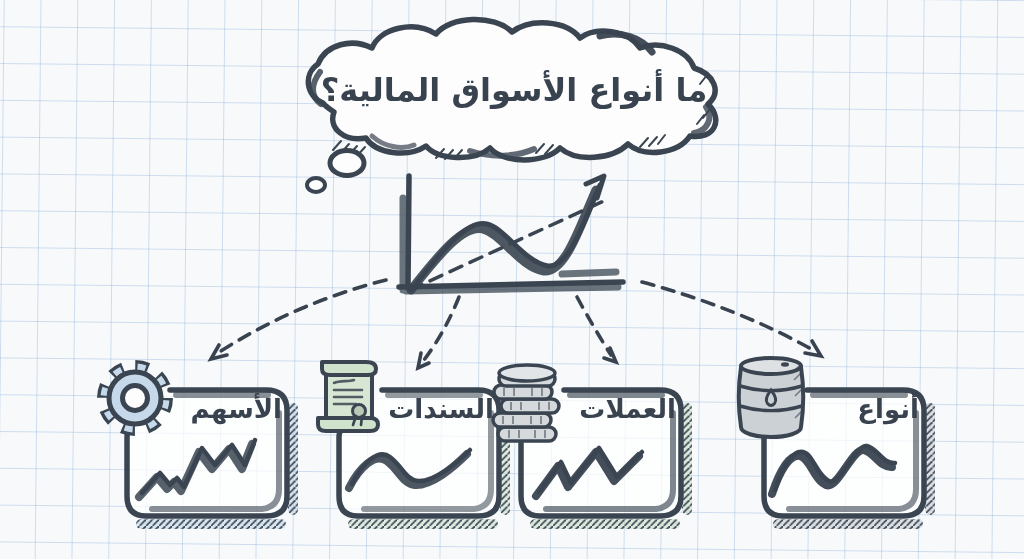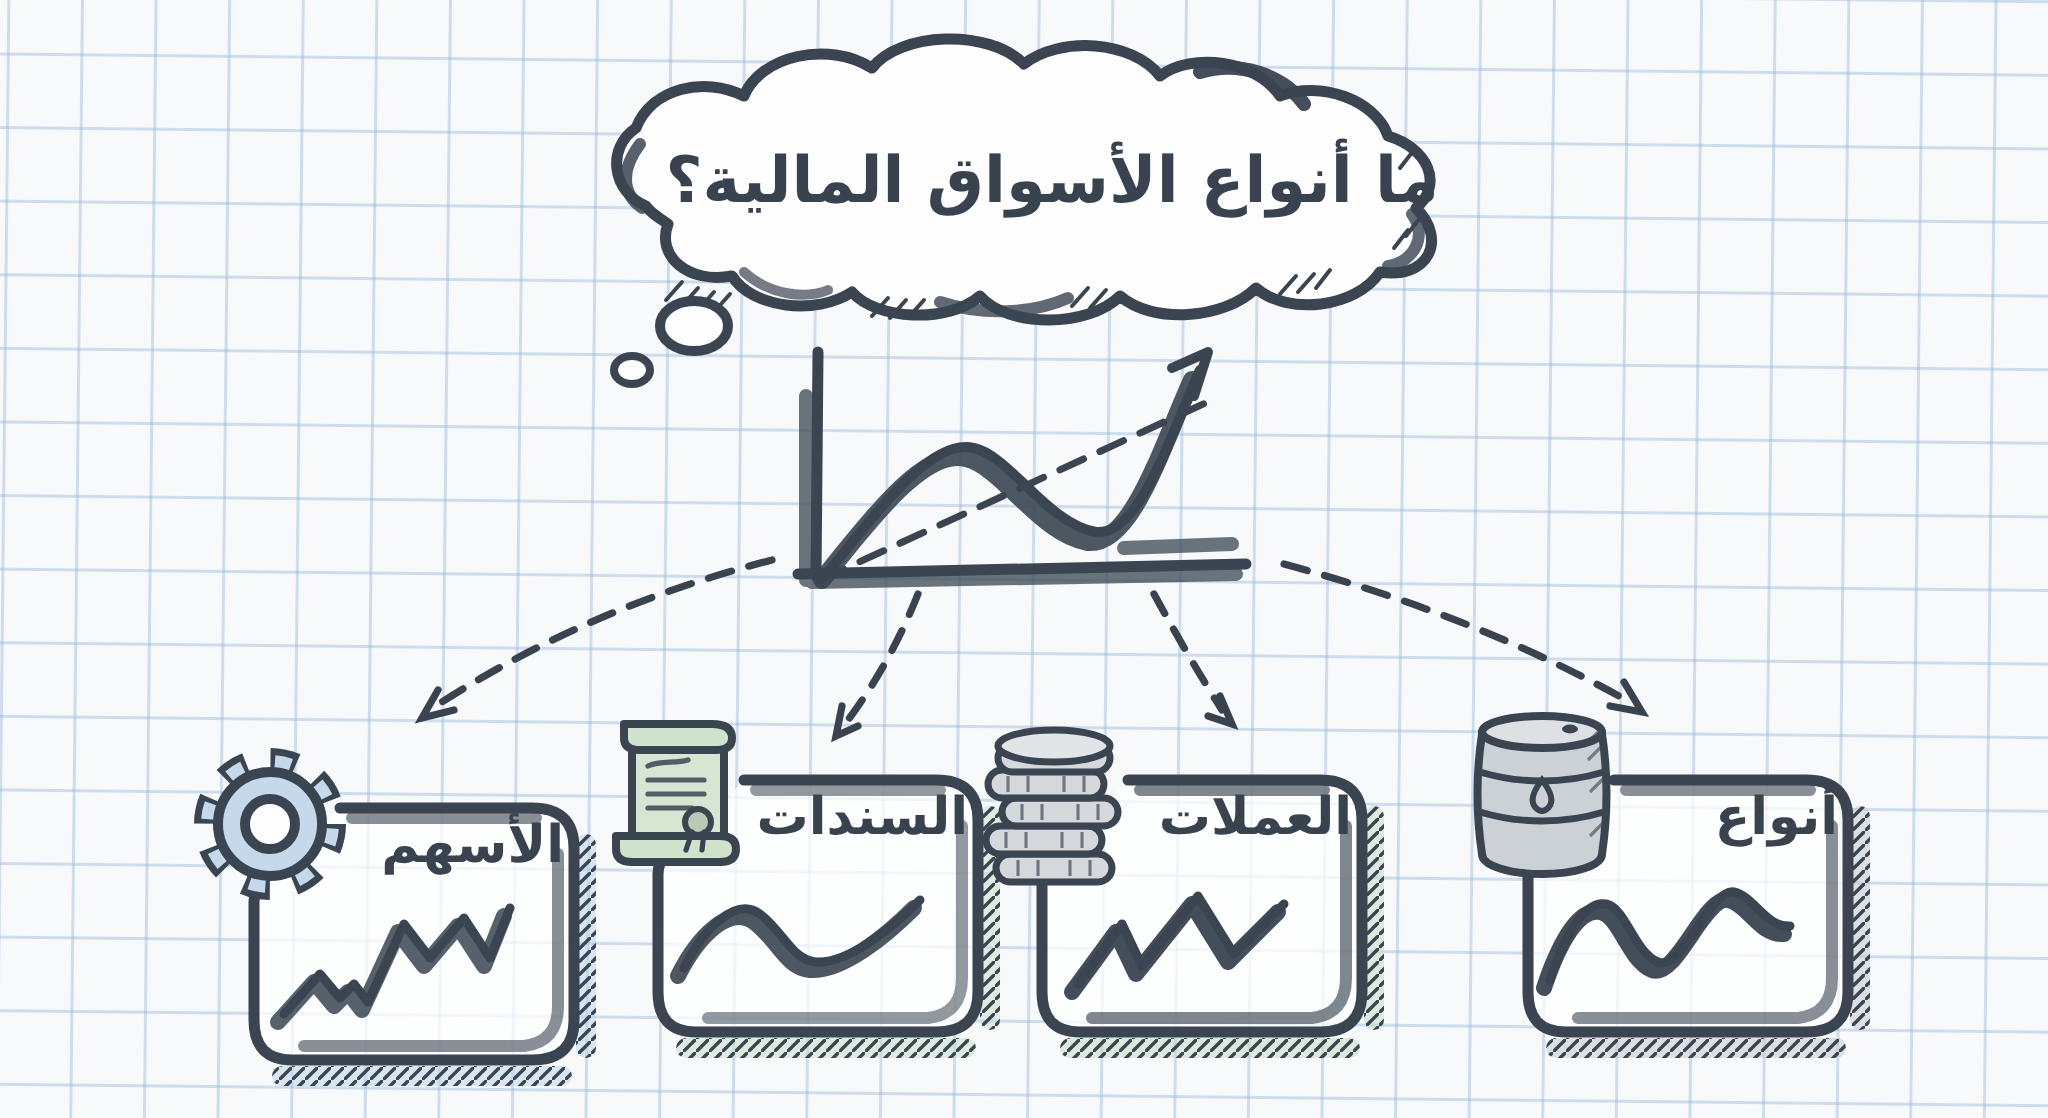--- a/index.html
+++ b/index.html
@@ -15,21 +15,21 @@
       linear-gradient(to right, rgba(137,175,216,.38) 1.4px, transparent 1.4px),
       linear-gradient(to bottom, rgba(137,175,216,.38) 1.4px, transparent 1.4px);
     background-size:36.8px 36.8px;
     background-position:14px 8px;
     transform:rotate(.6deg);
   }
   svg{display:block}
   .art{position:absolute;left:0;top:0;}
   .ink{stroke:#3a4551;fill:none;stroke-linecap:round;stroke-linejoin:round;}
   .cloud-text{
-    position:absolute;left:326px;top:72px;width:400px;
+    position:absolute;left:314px;top:72px;width:400px;
     direction:rtl;text-align:center;
     font-size:32px;font-weight:bold;color:#39434f;
     letter-spacing:0px;line-height:1.15;
   }
   .card{position:absolute;width:186px;height:152px;}
   .card-label{
     position:absolute;top:11px;right:24px;
     direction:rtl;font-size:26px;font-weight:bold;color:#39434f;
     white-space:nowrap;
   }
@@ -111,42 +111,42 @@
       <path d="M429,363 L418,368 L421,353" stroke-width="3.6"></path>
       <path d="M577,297 Q595,330 611,355" stroke-width="3.6" stroke-dasharray="11 9"></path>
       <path d="M604,358 L616,362 L610,348" stroke-width="3.6"></path>
       <path d="M642,282 Q738,308 813,350" stroke-width="3.6" stroke-dasharray="12 9"></path>
       <path d="M805,353 L821,356 L812,341" stroke-width="3.6"></path>
     </g>
   </svg>
 
   <div class="cloud-text">ما أنواع الأسواق المالية؟</div>
 
-  <div class="card" style="left:120px;top:397px;text-align:right;">
+  <div class="card" style="left:120px;top:383px;text-align:right;">
     <svg width="186" height="152" viewBox="0 0 186 152">
       <path d="M50,7 H146 Q167,7 167,27 V113 Q167,133 146,133 H26 Q7,133 7,113 V54" fill="rgba(255,255,255,.72)" stroke="none"></path>
       <rect x="168" y="20" width="10" height="112" rx="5" opacity=".5" fill="#b9d3e8"></rect>
       <rect x="16" y="136" width="150" height="10" rx="5" opacity=".5" fill="#b9d3e8"></rect>
       <rect x="168" y="20" width="10" height="112" rx="5" fill="url(#hatch)"></rect>
       <rect x="16" y="136" width="150" height="10" rx="5" fill="url(#hatch)"></rect>
       <path class="ink" d="M56,12 H148 M159,30 V106 Q159,124 142,126 H32" stroke-width="6" opacity=".6" stroke="#b9d3e8"></path>
       <path class="ink" d="M50,7 H146 Q167,7 167,27 V113 Q167,133 146,133 H26 Q7,133 7,113 V54 Q7,49 10,46" stroke-width="5.5"></path>
       <path class="ink" d="M22,110 L40,90 L50,102 L57,95 L64,104 L82,65 L95,82 L112,62 L125,82 L135,57" transform="translate(-3,4)" stroke-width="8" opacity=".85" stroke="#b9d3e8"></path>
       <path class="ink" d="M22,110 L40,90 L50,102 L57,95 L64,104 L82,65 L95,82 L112,62 L125,82 L135,57" stroke-width="4.5"></path>
     </svg>
     <div class="card-label">الأسهم</div>
     <svg class="card-icon" style="left:-25px;top:-25px;" width="80" height="80" viewBox="0 0 80 80">
       <circle cx="40" cy="40" r="31" fill="none" stroke="#3a4551" stroke-width="14" stroke-dasharray="12.5 11.85"></circle>
       <circle cx="40" cy="40" r="31" fill="none" stroke="#c5d9ea" stroke-width="7" stroke-dasharray="8 16.35" stroke-dashoffset="22.1"></circle>
       <circle cx="40" cy="40" r="26" fill="#c5d9ea" stroke="#3a4551" stroke-width="5"></circle>
       <circle cx="40" cy="40" r="12.5" fill="#fdfdfd" stroke="#3a4551" stroke-width="5"></circle>
     </svg>
   </div>
 
-  <div class="card" style="left:322px;top:383px;">
+  <div class="card" style="left:332px;top:383px;">
     <svg width="186" height="152" viewBox="0 0 186 152">
       <path d="M50,7 H146 Q167,7 167,27 V113 Q167,133 146,133 H26 Q7,133 7,113 V54" fill="rgba(255,255,255,.72)" stroke="none"></path>
       <rect x="168" y="20" width="10" height="112" rx="5" opacity=".5" fill="#c6ddc5"></rect>
       <rect x="16" y="136" width="150" height="10" rx="5" opacity=".5" fill="#c6ddc5"></rect>
       <rect x="168" y="20" width="10" height="112" rx="5" fill="url(#hatch)"></rect>
       <rect x="16" y="136" width="150" height="10" rx="5" fill="url(#hatch)"></rect>
       <path class="ink" d="M56,12 H148 M159,30 V106 Q159,124 142,126 H32" stroke-width="6" opacity=".55" stroke="#c9cfc9"></path>
       <path class="ink" d="M50,7 H146 Q167,7 167,27 V113 Q167,133 146,133 H26 Q7,133 7,113 V54 Q7,49 10,46" stroke-width="5.5"></path>
       <path class="ink" d="M20,101 C30,81 46,65 58,74 C70,83 74,97 86,98 C102,99 124,81 138,67" transform="translate(-3,4)" stroke-width="8" opacity=".9" stroke="#c6ddc5"></path>
       <path class="ink" d="M20,101 C30,81 46,65 58,74 C70,83 74,97 86,98 C102,99 124,81 138,67" stroke-width="4.5"></path>

